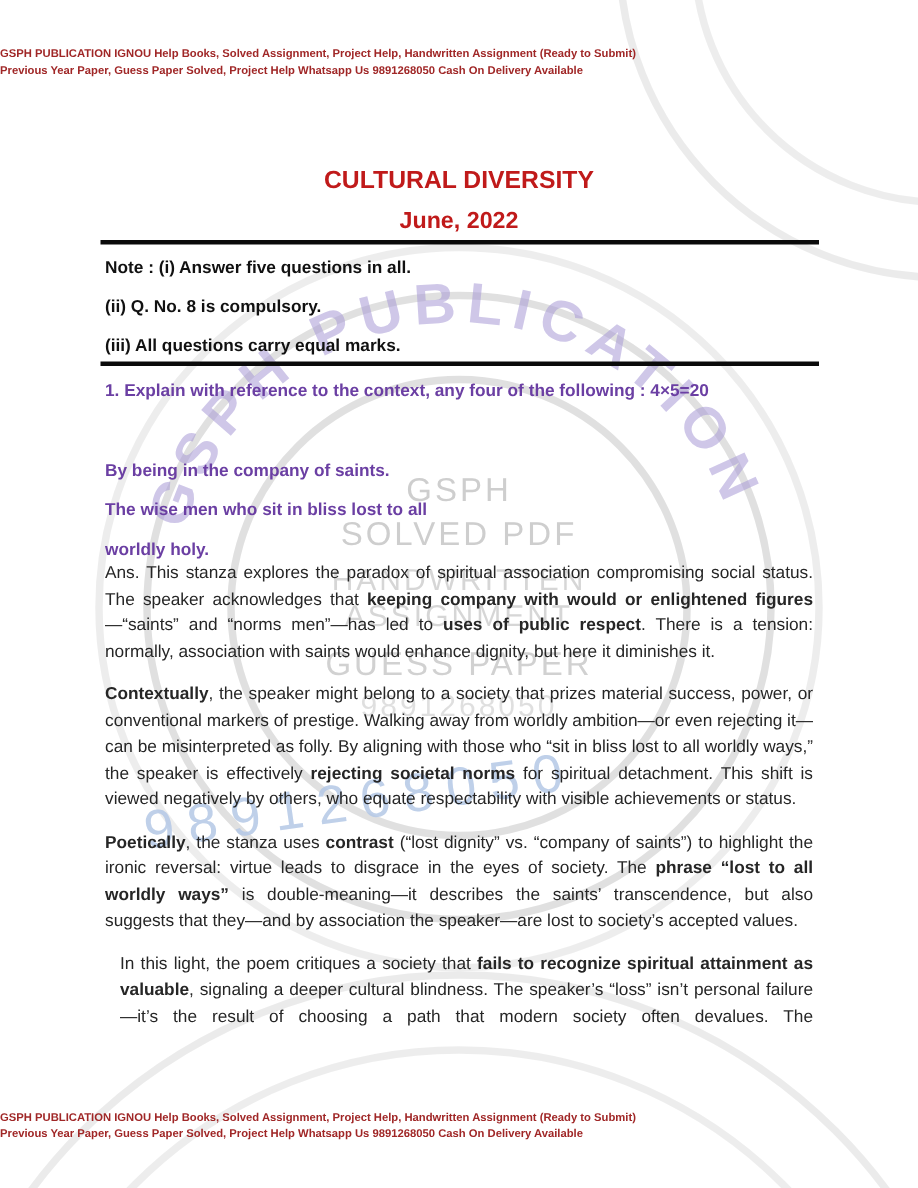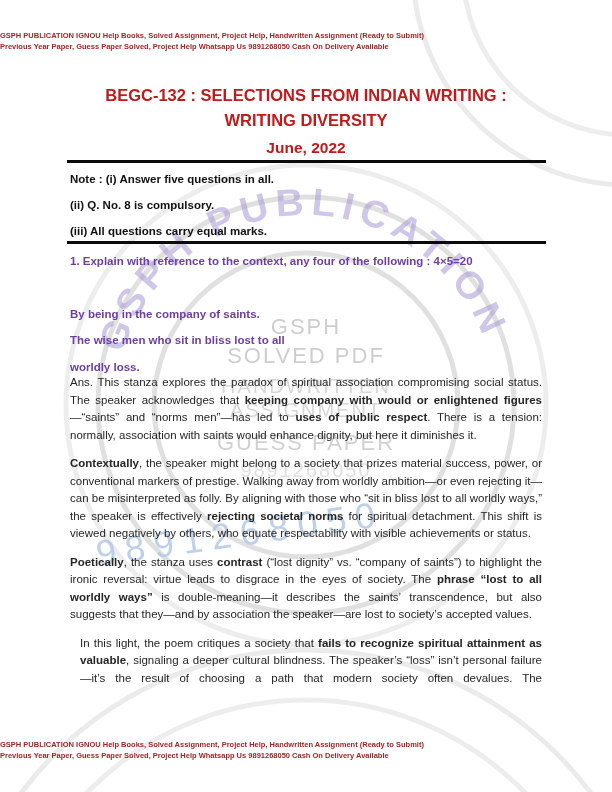--- a/index.html
+++ b/index.html
@@ -86,36 +86,35 @@
     <text x="98" y="566" transform="rotate(-8 98 566)" font-size="36" letter-spacing="9" fill="#b4c8e6" opacity="0.85">9891268050</text>
   </svg>
 
   <div class="content">
 
     <div class="hf header">
       <div>GSPH PUBLICATION IGNOU Help Books, Solved Assignment, Project Help, Handwritten Assignment (Ready to Submit)</div>
       <div>Previous Year Paper, Guess Paper Solved, Project Help Whatsapp Us 9891268050 Cash On Delivery Available</div>
     </div>
 
-    <div class="title-line t1">BEGC-132 : SELECTIONS FROM INDIAN WRITING :</div>
-    <div class="title-line t2">WRITING DIVERSITY</div>
+    <div class="title-line t2">CULTURAL DIVERSITY</div>
     <div class="title-line session">June, 2022</div>
 
     <div class="rule rule-1"></div>
 
     <div class="note-line n1">Note : (i) Answer five questions in all.</div>
     <div class="note-line n2">(ii) Q. No. 8 is compulsory.</div>
     <div class="note-line n3">(iii) All questions carry equal marks.</div>
 
     <div class="rule rule-2"></div>
 
     <div class="q-line q0">1. Explain with reference to the context, any four of the following : 4×5=20</div>
     <div class="q-line q3">The wise men who sit in bliss lost to all</div>
     <div class="q-line q2">By being in the company of saints.</div>
-    <div class="q-line q4">worldly loss.</div>
+    <div class="q-line q4">worldly holy.</div>
 
     <div class="answer">
         <p><span>Ans. This stanza explores the paradox of spiritual association compromising social status. The speaker acknowledges that </span><b>keeping company with would or enlightened figures</b><span>—“saints” and “norms men”—has led to </span><b>uses of public respect</b><span>. There is a tension: normally, association with saints would enhance dignity, but here it diminishes it.</span></p>
         <p><b>Contextually</b><span>, the speaker might belong to a society that prizes material success, power, or conventional markers of prestige. Walking away from worldly ambition—or even rejecting it—can be misinterpreted as folly. By aligning with those who “sit in bliss lost to all worldly ways,” the speaker is effectively </span><b>rejecting societal norms</b><span> for spiritual detachment. This shift is viewed negatively by others, who equate respectability with visible achievements or status.</span></p>
         <p><b>Poetically</b><span>, the stanza uses </span><b>contrast</b><span> (“lost dignity” vs. “company of saints”) to highlight the ironic reversal: virtue leads to disgrace in the eyes of society. The </span><b>phrase “lost to all worldly ways”</b><span> is double-meaning—it describes the saints’ transcendence, but also suggests that they—and by association the speaker—are lost to society’s accepted values.</span></p>
         <p><span>In this light, the poem critiques a society that </span><b>fails to recognize spiritual attainment as valuable</b><span>, signaling a deeper cultural blindness. The speaker’s “loss” isn’t personal failure—it’s the result of choosing a path that modern society often devalues. The</span></p>
       </div>
 
     <div class="hf footer">
       <div>GSPH PUBLICATION IGNOU Help Books, Solved Assignment, Project Help, Handwritten Assignment (Ready to Submit)</div>

